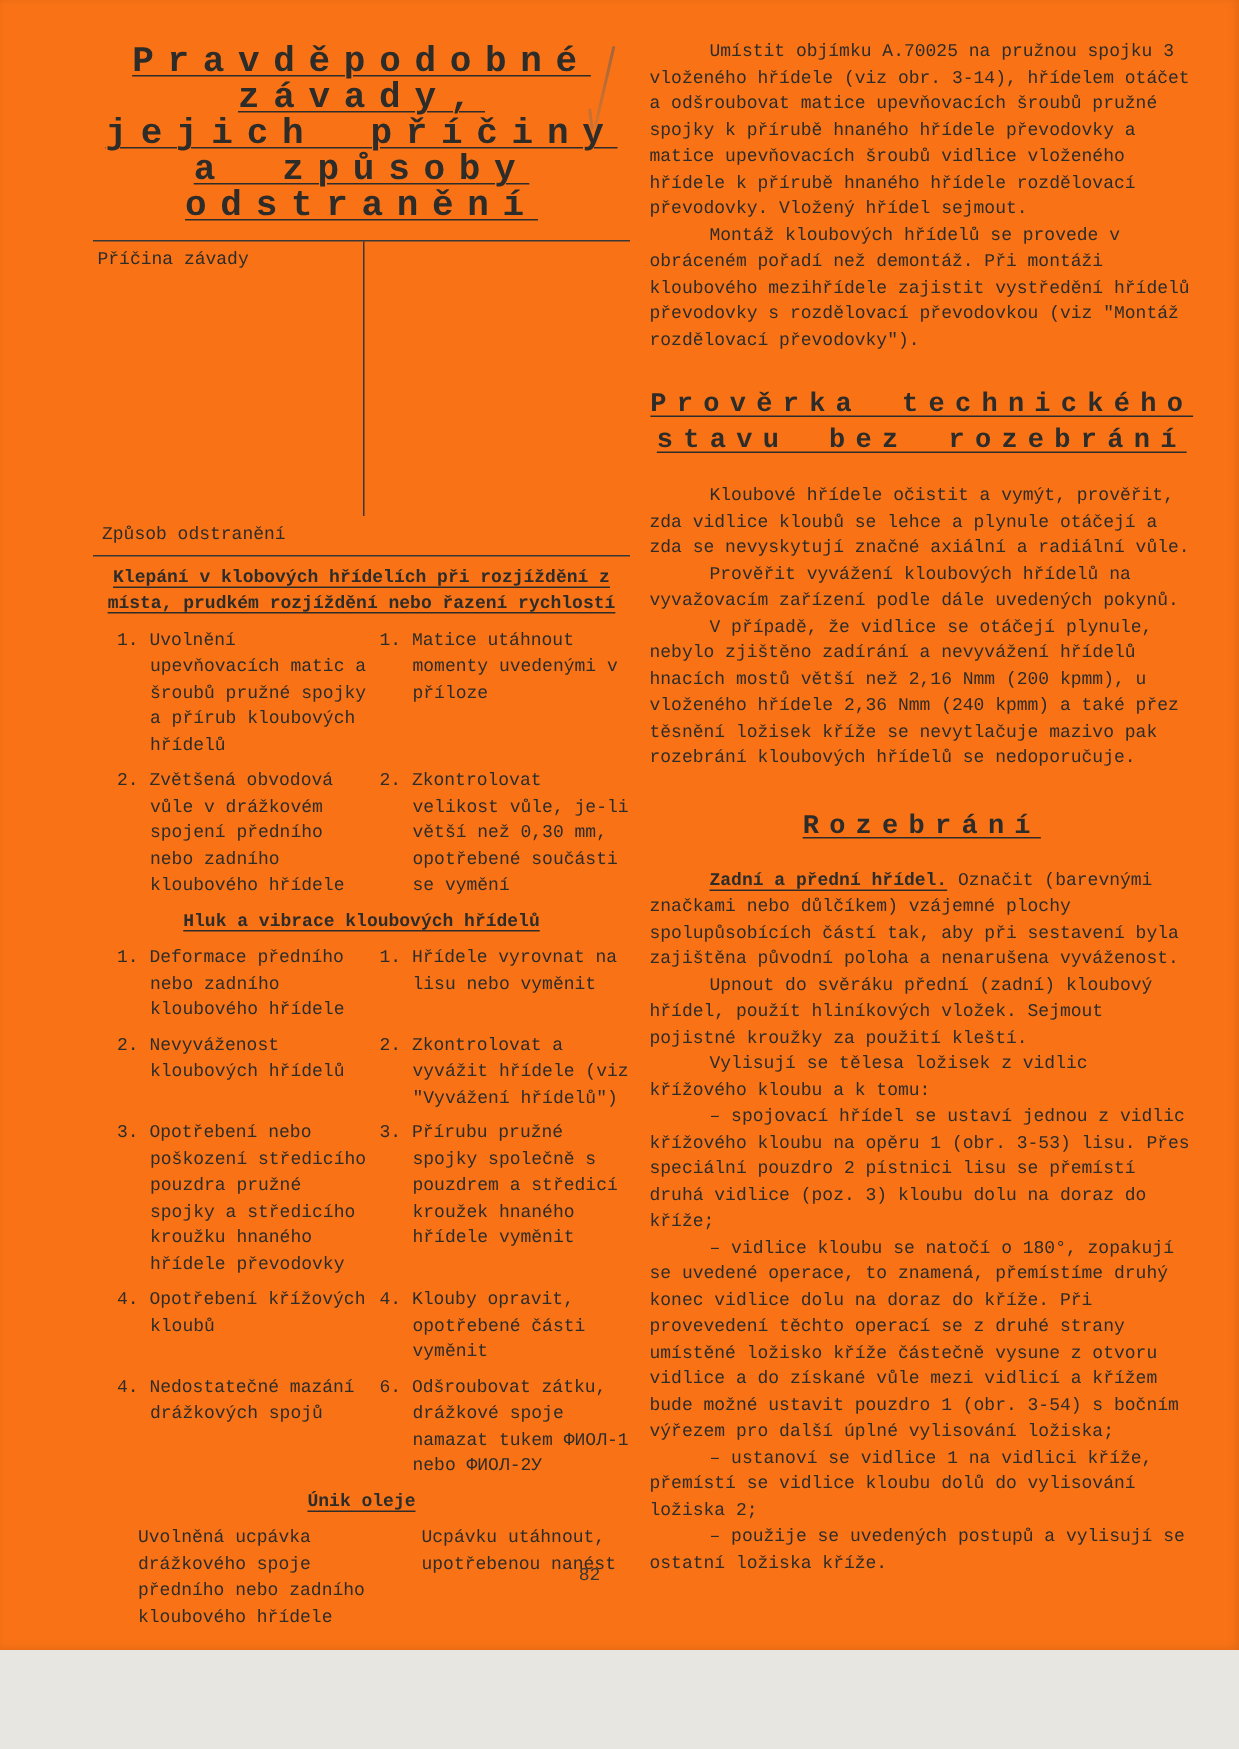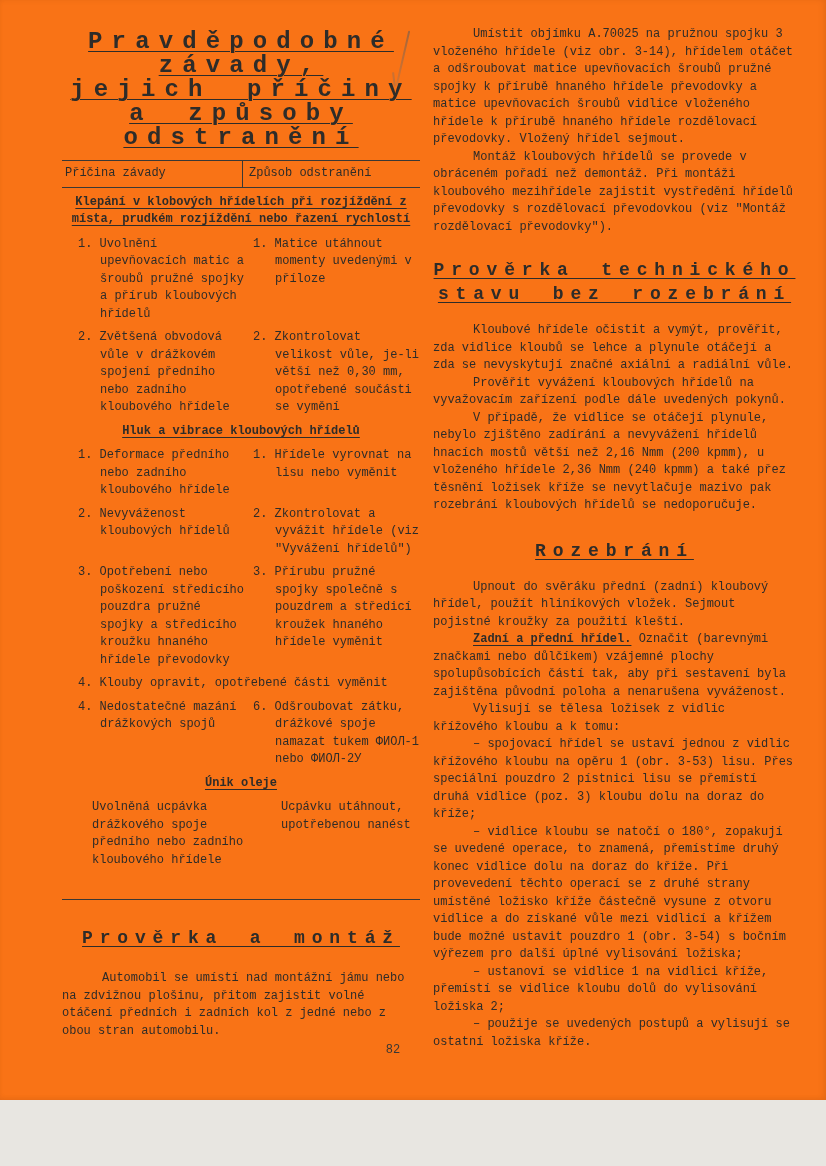--- a/index.html
+++ b/index.html
@@ -41,27 +41,28 @@
     text-decoration-thickness:1.2px;
     line-height:24px;
   }
   .doc-title{margin:4px 0 10px 0;}
 
   
   .fault-table{border-top:1.6px solid #3a3835;}
   .t-header{
     display:flex;
     border-bottom:1.6px solid #3a3835;
+    flex-direction:column;
   }
   .t-header .hc{
     padding:4px 2px 4px 3px;
   }
   .t-header .hc1{width:175px;flex:0 0 175px;border-right:1.4px solid #3a3835;}
   .t-header .hc2{flex:1;padding-left:6px;}
-  .t-body{border-bottom:1.6px solid #3a3835;padding-bottom:24px;}
+  .t-body{border-bottom:1.6px solid #3a3835;padding-bottom:8px;}
   .sec-heading{
     text-align:center;
     font-weight:bold;
     margin:6px 6px 7px 6px;
   }
   .sec-heading .hl{
     text-decoration:underline;
     text-underline-offset:2.5px;
     text-decoration-thickness:1.2px;
   }
@@ -154,20 +155,21 @@
           </div>
           <div class="t-row">
             <div class="cell cause numbered">2. Nevyváženost kloubových hřídelů</div>
             <div class="cell remedy numbered">2. Zkontrolovat a vyvážit hřídele (viz "Vyvážení hřídelů")</div>
           </div>
           <div class="t-row">
             <div class="cell cause numbered">3. Opotřebení nebo poškození středicího pouzdra pružné spojky a středicího kroužku hnaného hřídele převodovky</div>
             <div class="cell remedy numbered">3. Přírubu pružné spojky společně s pouzdrem a středicí kroužek hnaného hřídele vyměnit</div>
           </div>
           <div class="t-row">
+            <div class="cell cause numbered">4. Opotřebení křížových kloubů</div>
             <div class="cell remedy numbered">4. Klouby opravit, opotřebené části vyměnit</div>
           </div>
           <div class="t-row">
             <div class="cell cause numbered">4. Nedostatečné mazání drážkových spojů</div>
             <div class="cell remedy numbered">6. Odšroubovat zátku, drážkové spoje namazat tukem ФИОЛ-1 nebo ФИОЛ-2У</div>
           </div>
 
           <div class="sec-heading">
             <span class="hl">Únik oleje</span>
           </div>
@@ -198,23 +200,23 @@
       </h2>
 
       <p class="para">Kloubové hřídele očistit a vymýt, prověřit, zda vidlice kloubů se lehce a plynule otáčejí a zda se nevyskytují značné axiální a radiální vůle.</p>
       <p class="para">Prověřit vyvážení kloubových hřídelů na vyvažovacím zařízení podle dále uvedených pokynů.</p>
       <p class="para">V případě, že vidlice se otáčejí plynule, nebylo zjištěno zadírání a nevyvážení hřídelů hnacích mostů větší než 2,16 Nmm (200 kpmm), u vloženého hřídele 2,36 Nmm (240 kpmm) a také přez těsnění ložisek kříže se nevytlačuje mazivo pak rozebrání kloubových hřídelů se nedoporučuje.</p>
 
       <h2 class="spaced-heading mid-head2">
         <span class="hl">Rozebrání</span>
       </h2>
 
+      <p class="para"><span class="lead-underline">Zadní a přední hřídel.</span><span> Označit (barevnými značkami nebo důlčíkem) vzájemné plochy spolupůsobících částí tak, aby při sestavení byla zajištěna původní poloha a nenarušena vyváženost.</span></p>
+
       <p class="para">Upnout do svěráku přední (zadní) kloubový hřídel, použít hliníkových vložek. Sejmout pojistné kroužky za použití kleští.</p>
-
-      <p class="para"><span class="lead-underline">Zadní a přední hřídel.</span><span> Označit (barevnými značkami nebo důlčíkem) vzájemné plochy spolupůsobících částí tak, aby při sestavení byla zajištěna původní poloha a nenarušena vyváženost.</span></p>
       <p class="para">Vylisují se tělesa ložisek z vidlic křížového kloubu a k tomu:</p>
       <p class="para">– spojovací hřídel se ustaví jednou z vidlic křížového kloubu na opěru 1 (obr. 3-53) lisu. Přes speciální pouzdro 2 pístnici lisu se přemístí druhá vidlice (poz. 3) kloubu dolu na doraz do kříže;</p>
       <p class="para">– vidlice kloubu se natočí o 180°, zopakují se uvedené operace, to znamená, přemístíme druhý konec vidlice dolu na doraz do kříže. Při provevedení těchto operací se z druhé strany umístěné ložisko kříže částečně vysune z otvoru vidlice a do získané vůle mezi vidlicí a křížem bude možné ustavit pouzdro 1 (obr. 3-54) s bočním výřezem pro další úplné vylisování ložiska;</p>
       <p class="para">– ustanoví se vidlice 1 na vidlici kříže, přemístí se vidlice kloubu dolů do vylisování ložiska 2;</p>
       <p class="para">– použije se uvedených postupů a vylisují se ostatní ložiska kříže.</p>
 
     </div>
   </div>
 
   <div class="page-number">82</div>

